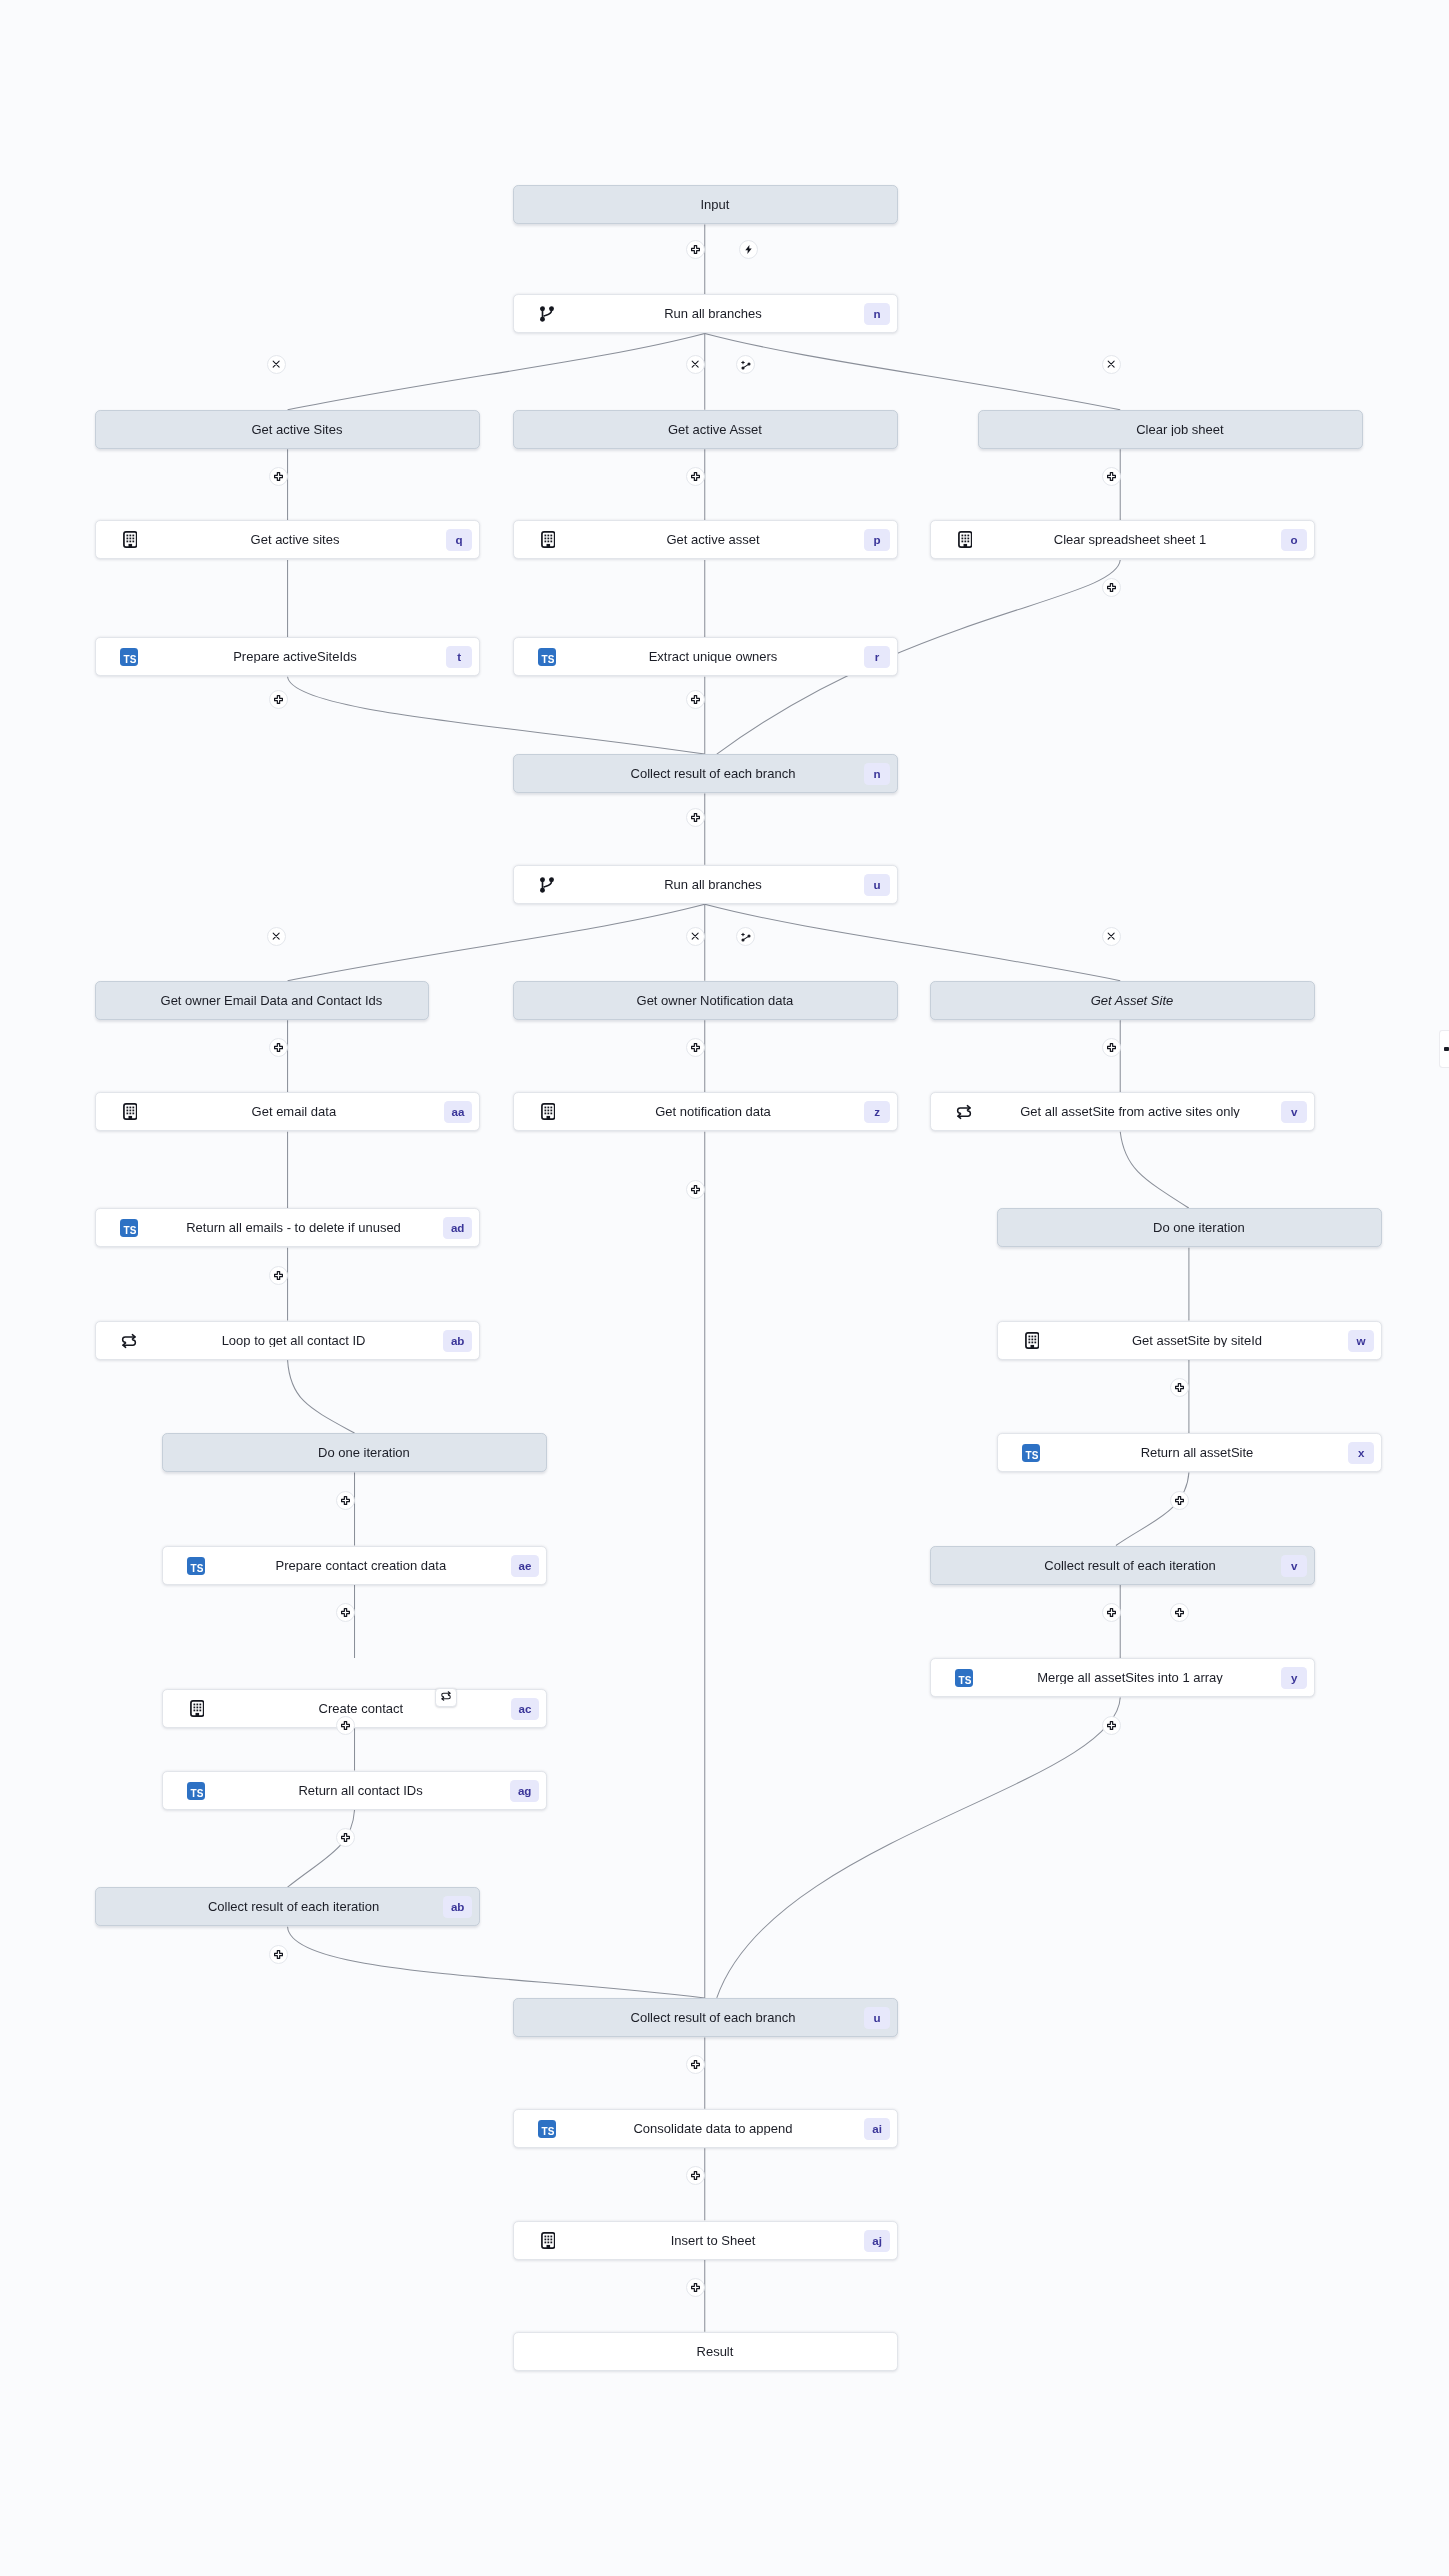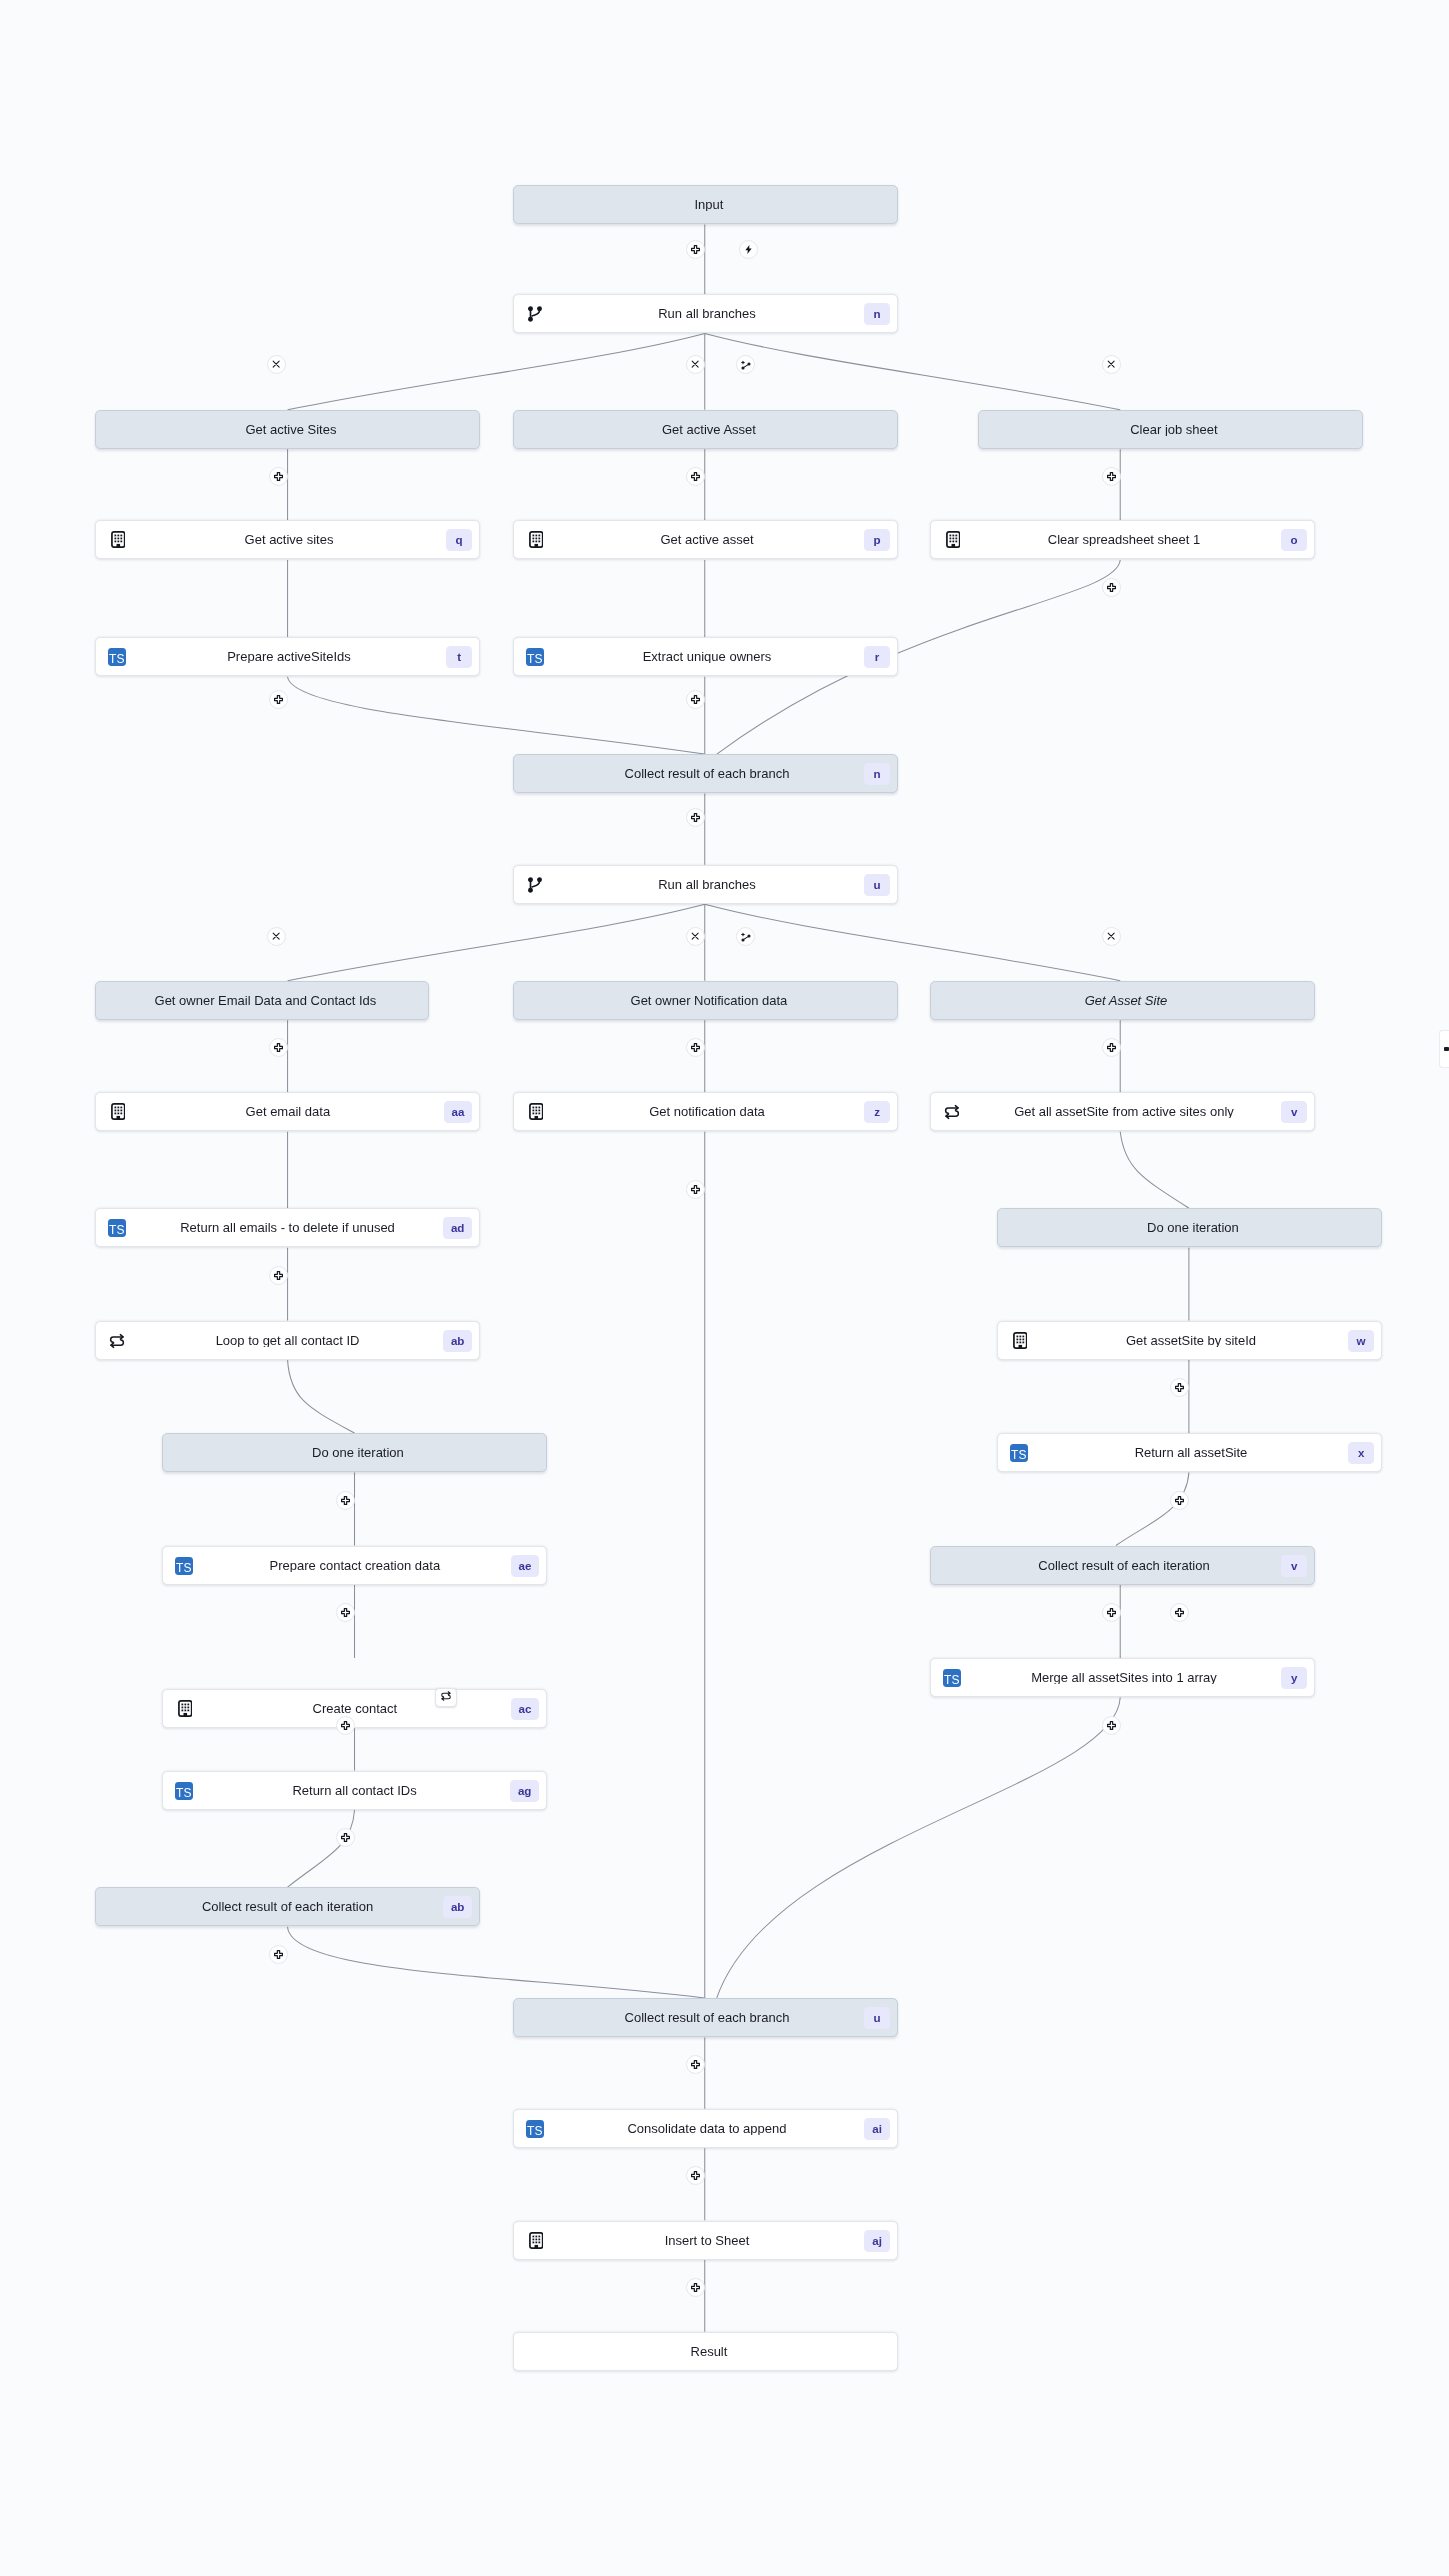--- a/index.html
+++ b/index.html
@@ -27,20 +27,21 @@
   
   .node {
     position: absolute;
     height: 39px;
     border-radius: 5.2px;
     display: flex;
     align-items: center;
     font-size: 13px;
     color: #1b1d26;
     z-index: 5;
+    padding-left: 12px;
   }
   .node .label {
     flex: 1;
     text-align: center;
     white-space: nowrap;
     overflow: hidden;
     line-height: 1;
   }
 
   
@@ -88,22 +89,22 @@
 
   
   .ic-ts {
     width: 18px; height: 18px;
     background: #2d71c4;
     border-radius: 3.4px;
     display: flex;
     align-items: flex-end;
     justify-content: flex-end;
     color: #fff;
-    font-size: 12px;
-    font-weight: 400;
+    font-size: 10px;
+    font-weight: 700;
     font-family: "Liberation Sans", sans-serif;
     letter-spacing: 0.2px;
     padding: 0 1.7px 0.9px 0;
     line-height: 1;
   }
   
   .ic-loop svg { display:block; }
   
   .ic-fork svg { display:block; }
 

